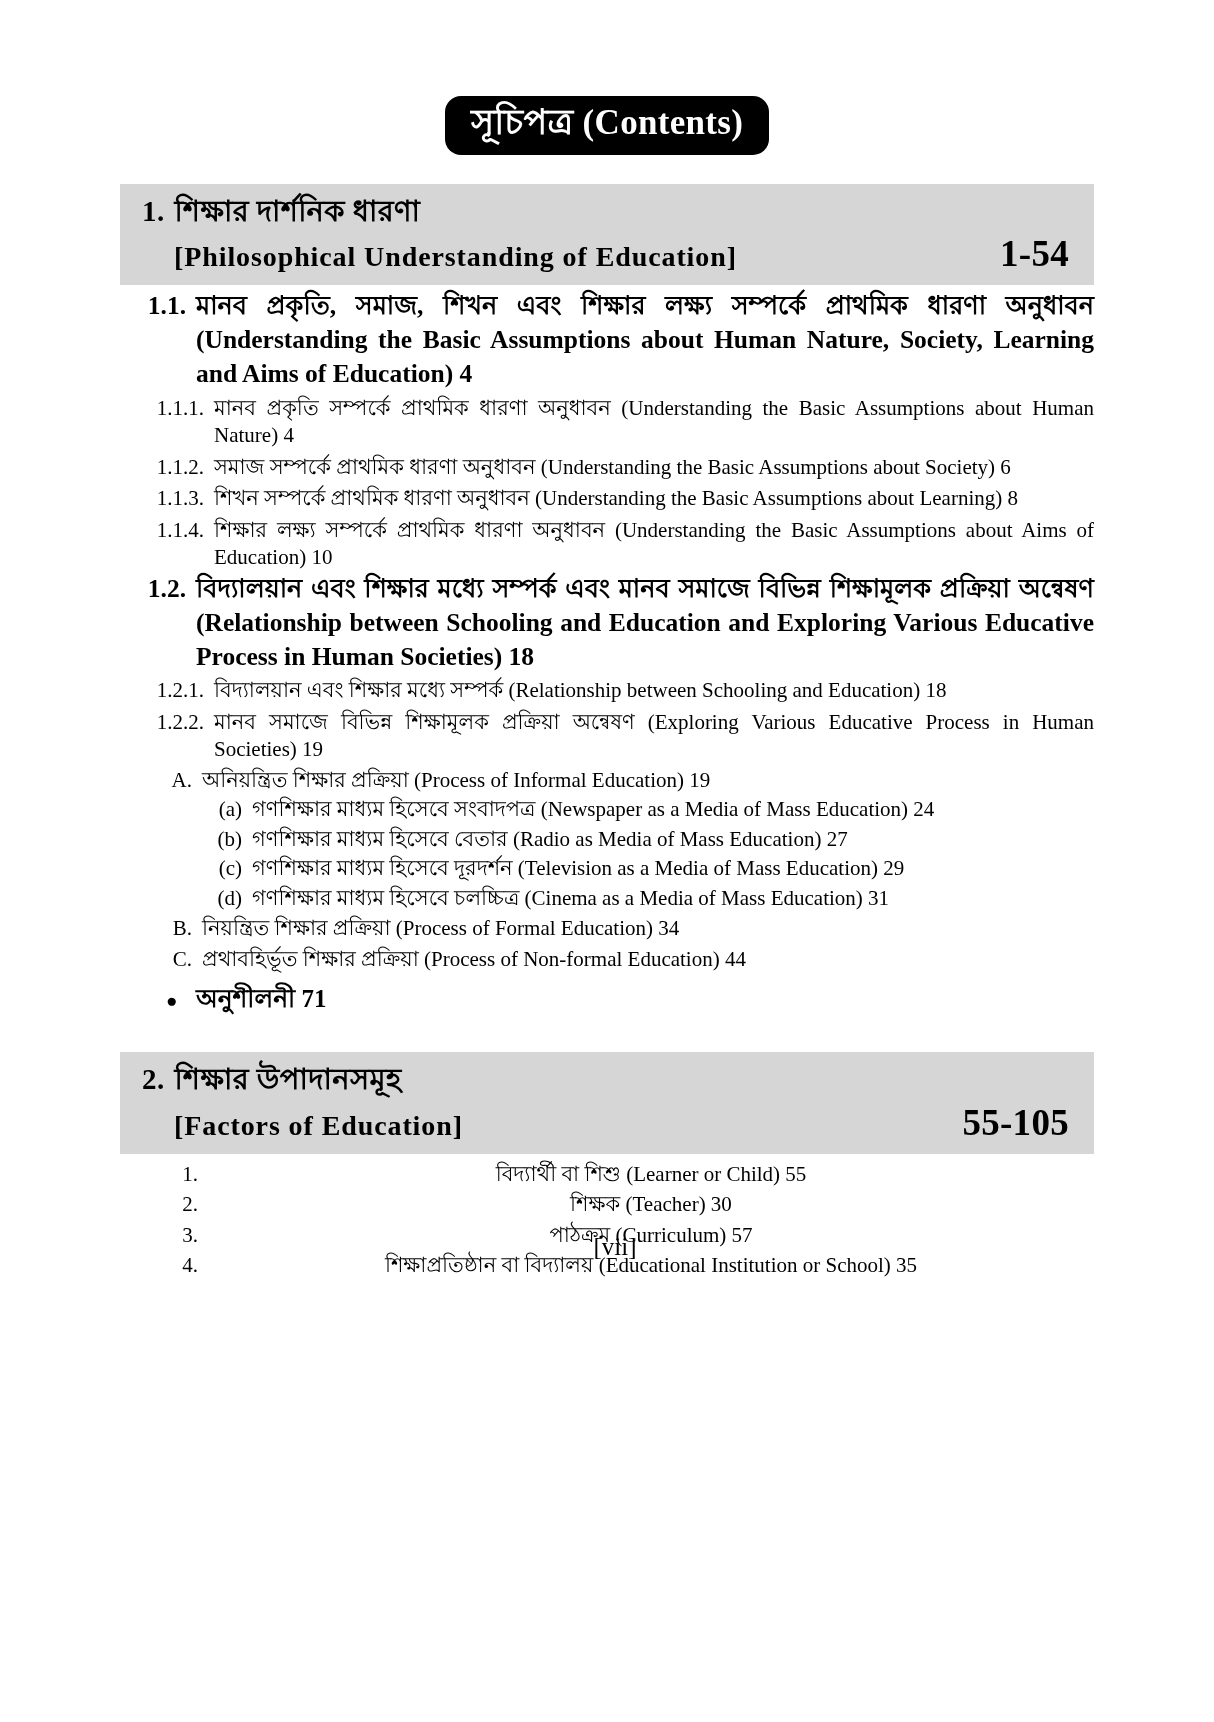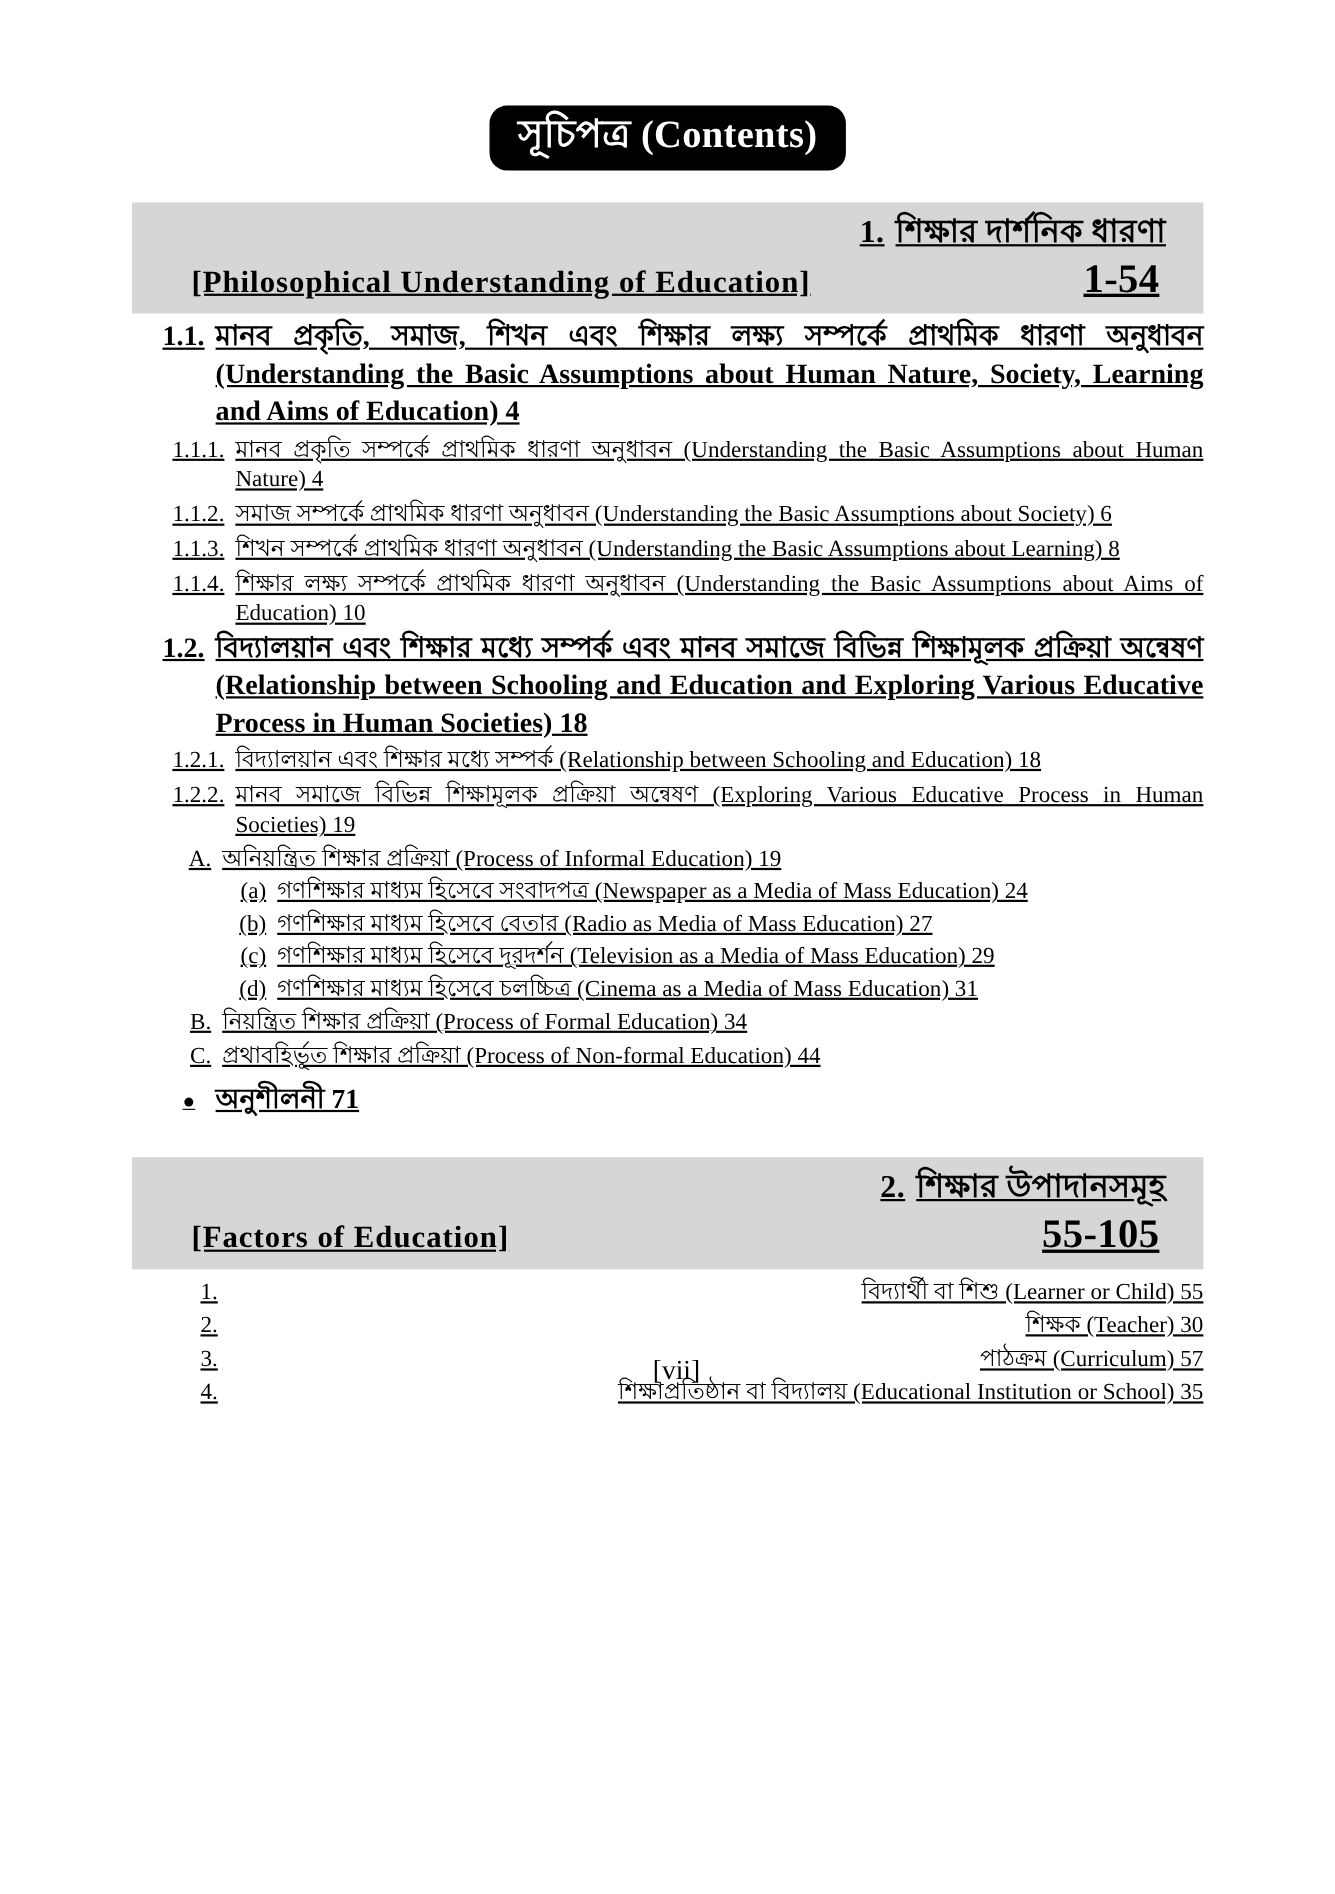--- a/index.html
+++ b/index.html
@@ -14,21 +14,20 @@
     color: #000000;
     position: relative;
     overflow: hidden;
   }
   .page {
     width: 1214px;
     height: 1295px;
     box-sizing: border-box;
     padding: 0 120px;
     position: relative;
-    text-decoration: underline;
   }
 
   
   .title-wrap {
     text-align: center;
     padding-top: 96px;
   }
   .title-plate {
     display: inline-block;
     background: #000000;
@@ -39,23 +38,22 @@
     font-weight: bold;
     line-height: 1.05;
     letter-spacing: 0.3px;
     white-space: nowrap;
   }
 
   
   .chapter {
     background: #d6d6d6;
     margin-top: 29px;
-    padding: 8px 34px 10px 22px;
+    padding: 8px 19px 10px 22px;
     box-sizing: border-box;
-    text-align: right;
   }
   .chapter.second { margin-top: 30px; }
   .chapter-bn {
     font-size: 29px;
     font-weight: bold;
     line-height: 1.32;
     letter-spacing: 0.4px;
   }
   .chapter-en-row {
     display: flex;
@@ -116,21 +114,21 @@
   .lvlA { margin-top: 3px; padding-left: 34px; }
   .lvlA .num { width: 38px; padding-right: 10px; }
 
   
   .lvla { margin-top: 2px; padding-left: 76px; }
   .lvla .num { width: 46px; padding-right: 10px; }
 
   
   .lvlN { margin-top: 3px; padding-left: 44px; }
   .lvlN .num { width: 34px; padding-right: 10px; }
-  .lvlN .txt { text-align: right; }
+  .lvlN .txt { text-align: center; }
 
   
   .bullet {
     display: flex;
     align-items: baseline;
     font-size: 25px;
     font-weight: bold;
     margin-top: 6px;
     padding-left: 46px;
   }

